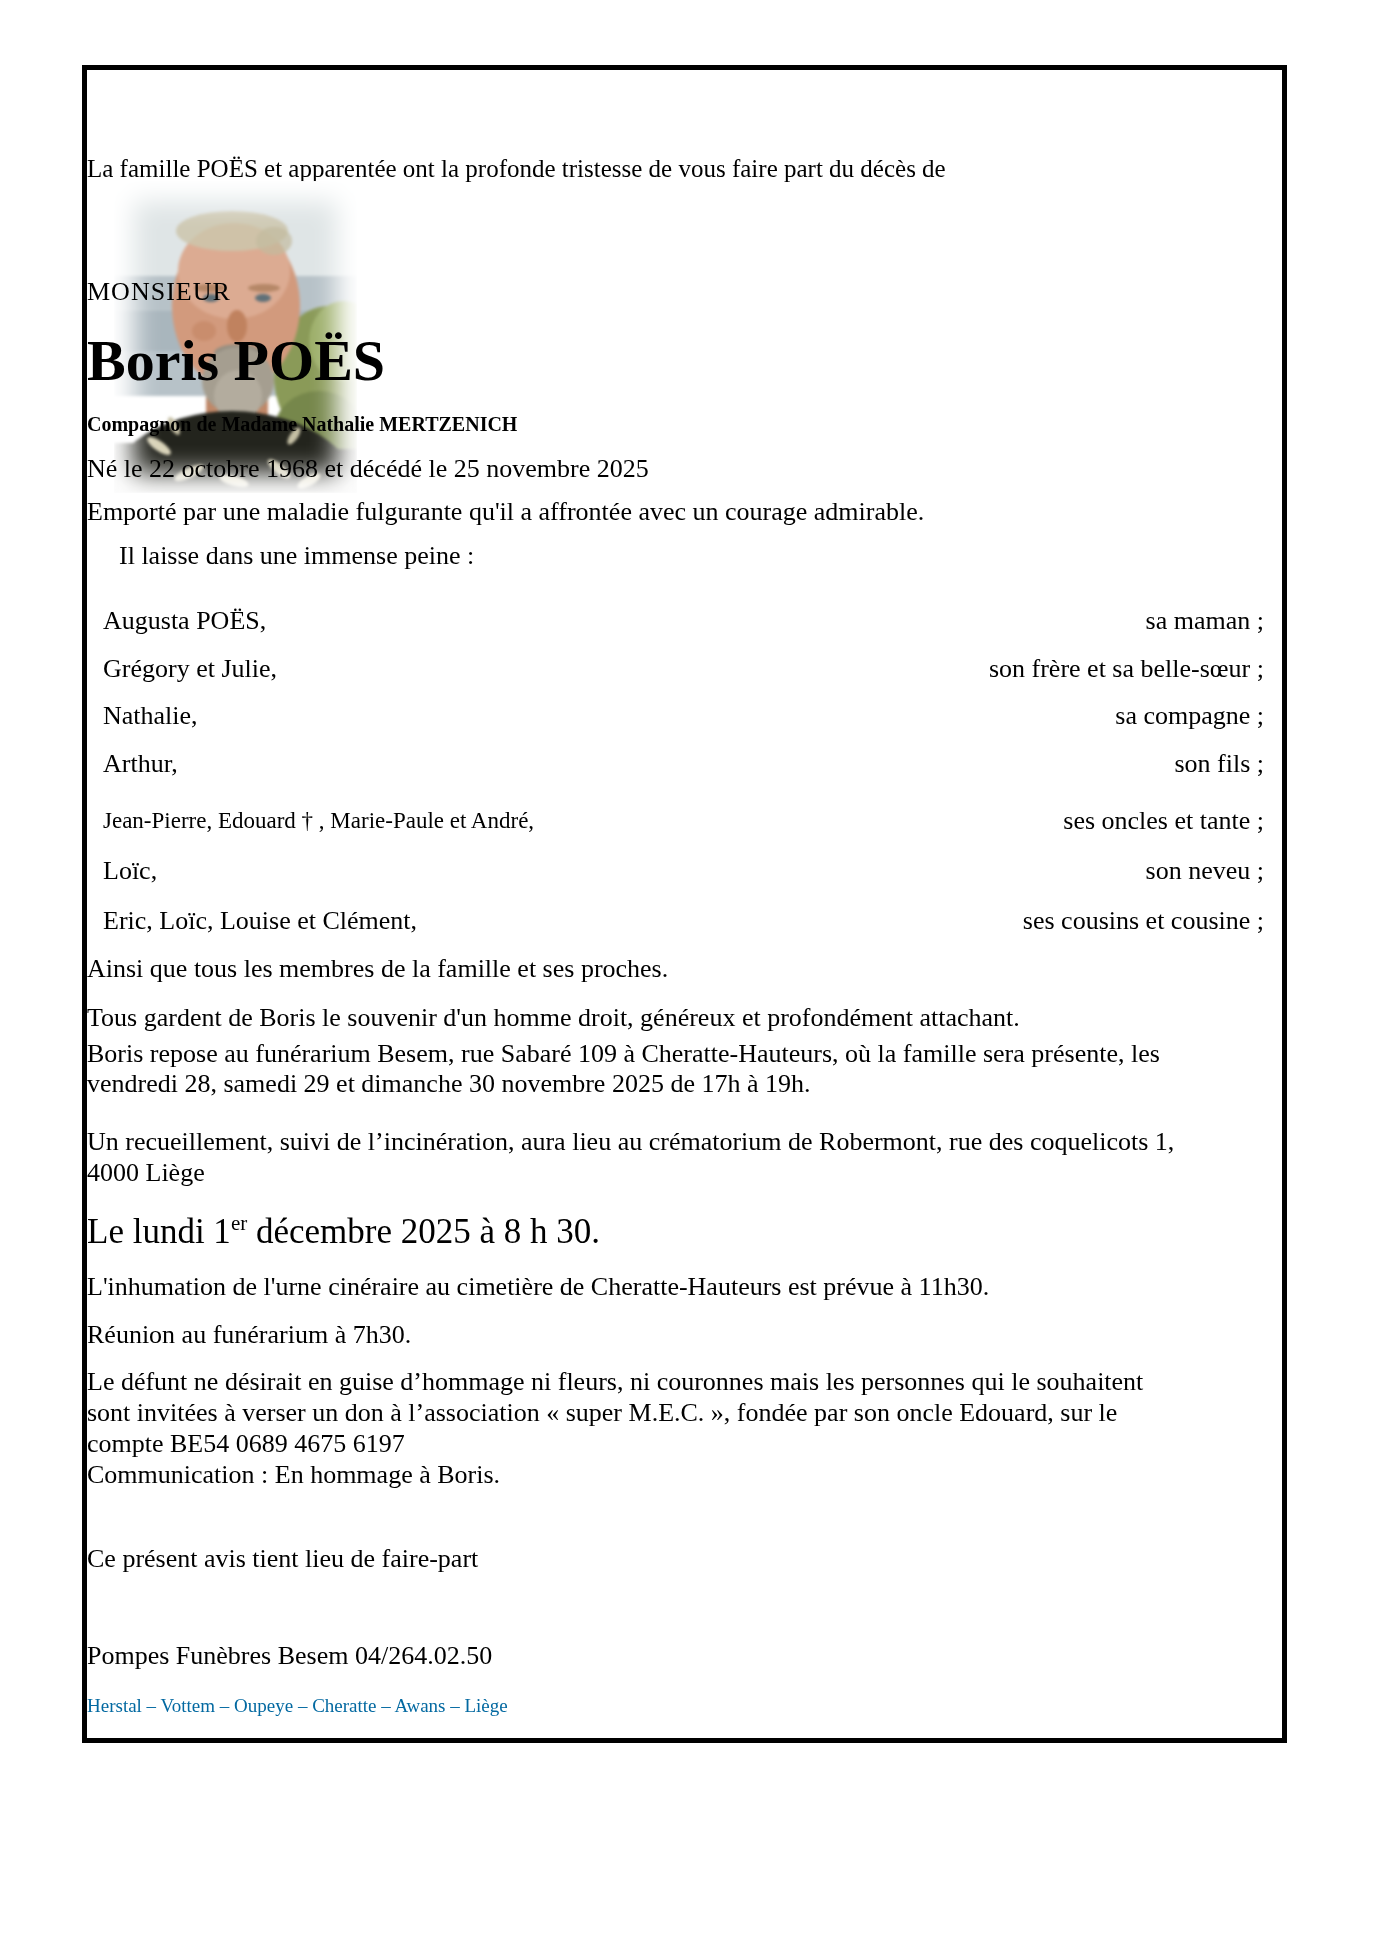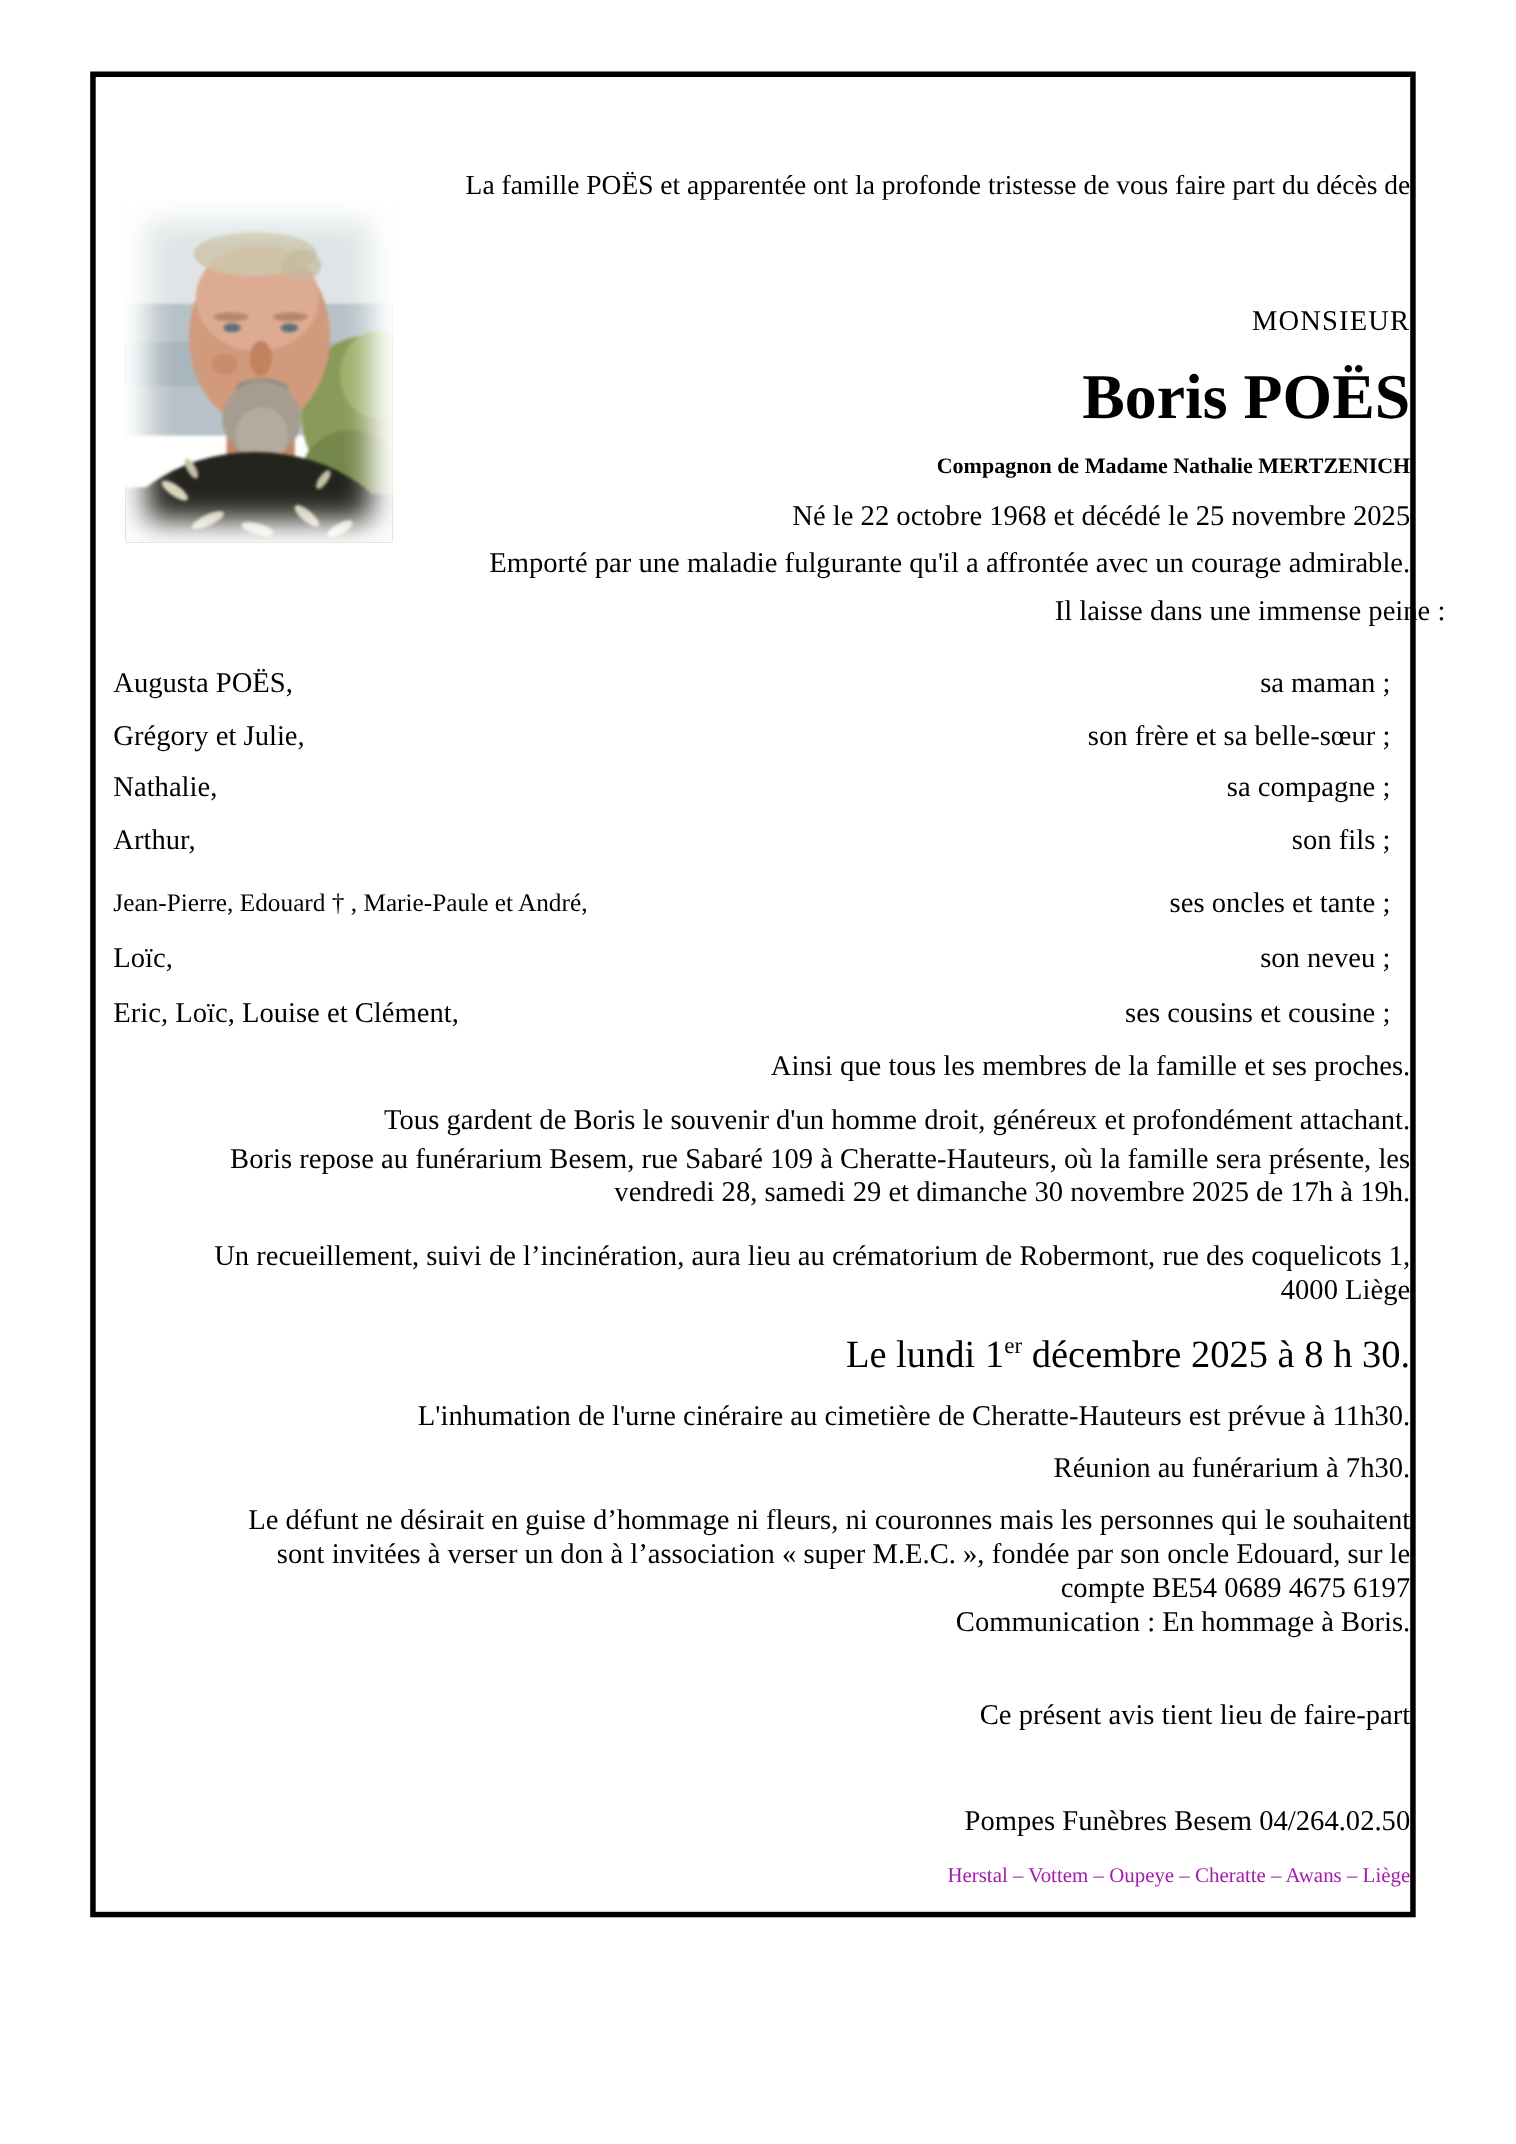--- a/index.html
+++ b/index.html
@@ -13,21 +13,21 @@
   }
   .frame{
     position:absolute;left:82px;top:65px;
     width:1205px;height:1678px;
     border:5px solid #000;
     box-sizing:border-box;
     background:#fff;
   }
   .tblock{
     position:absolute;left:0;width:100%;
-    text-align:right;
+    text-align:left;
     font-size:26px;line-height:30px;
     white-space:nowrap;
   }
   .tline{white-space:nowrap;}
   .header-line{top:84px;font-size:25px;}
   .civility{top:207px;letter-spacing:1px;}
   .deceased-name{top:259px;font-size:58px;font-weight:bold;line-height:1.1;}
   .relationship{top:339px;font-size:20px;font-weight:bold;}
   .life-dates{top:384px;}
   .tribute{top:427px;}
@@ -44,21 +44,21 @@
   .memory-note{top:933px;}
   .repose{top:969px;}
   .cremation{top:1056px;line-height:31px;}
   .ceremony-date{top:1143px;font-size:35px;line-height:38px;}
   .ceremony-date sup{font-size:21px;line-height:0;}
   .inhumation{top:1202px;}
   .meeting{top:1250px;}
   .donation{top:1296px;line-height:31px;}
   .notice{top:1474px;}
   .funeral-home{top:1571px;}
-  .locations-footer{top:1621px;font-size:19px;color:#a21caf;}
+  .locations-footer{top:1621px;font-size:19px;color:#0369a1;}
   
   .photo{
     position:absolute;left:27px;top:111px;
     width:243px;height:312px;
     overflow:hidden;
   }
   .photo svg{display:block;filter:blur(1.6px);}
   .photo-feather{
     position:absolute;inset:0;
     box-shadow:inset 0 0 26px 20px #ffffff;

